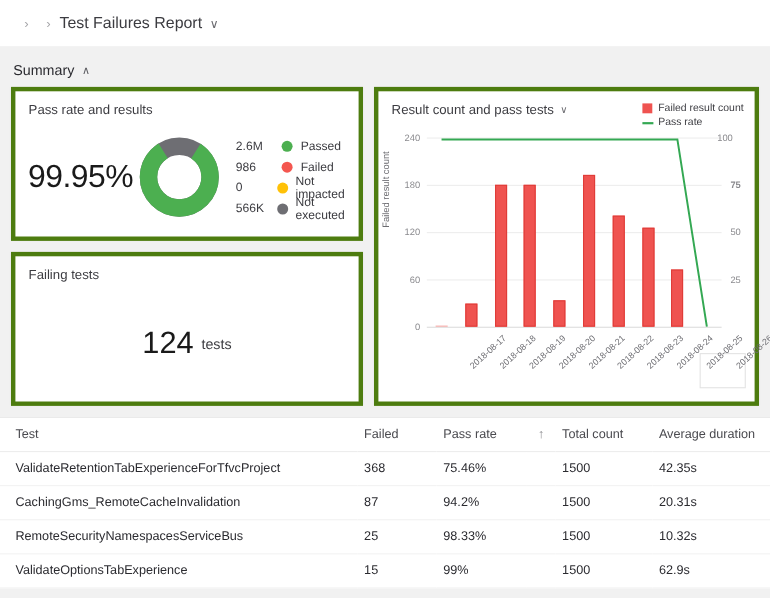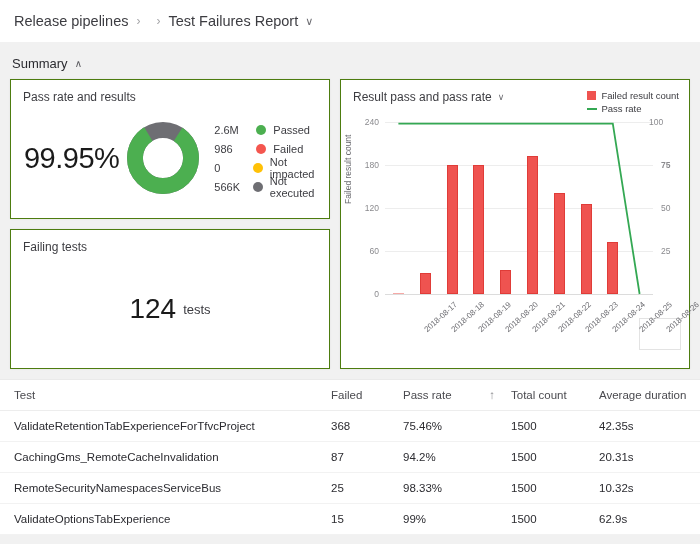--- a/index.html
+++ b/index.html
@@ -38,21 +38,21 @@
     display:flex;
     padding:0 10px;
     gap:10px;
     align-items:flex-start;
   }
   .col-left{ width:320px; display:flex; flex-direction:column; gap:10px; }
   .col-right{ flex:1; }
 
   .card{
     background:#ffffff;
-    border:1px solid #4d7c0f;
+    border:4px solid #4d7c0f;
     box-shadow:0 0 2px rgba(0,0,0,.07);
   }
   .card-title{
     font-size:12px; color:#3c3c41;
     padding:10px 12px 0 12px;
   }
   .card-title.withcaret{ display:flex; align-items:center; }
   .card-title .chev{ margin-left:6px; font-size:9px; color:#6b6b70; }
 
   
@@ -142,21 +142,20 @@
   th.c-pass, td.c-pass{ width:82px; }
   th.c-sort{ width:26px; color:#8a8a8e; text-align:center; }
   td.c-sort{ width:26px; }
   th.c-total, td.c-total{ width:88px; }
   th.c-dur, td.c-dur{ width:auto; }
 </style>
 </head>
 <body>
 
 <div class="breadcrumb-bar">
-  <span class="bc-item link">Release pipelines</span>
   <span class="bc-sep">›</span>
   <span class="bc-sep">›</span>
   <span class="bc-item">Test Failures Report</span>
   <span class="bc-caret">∨</span>
 </div>
 
 <div class="page-bg">
 
   <div class="section-head">
     <span class="txt">Summary</span>
@@ -208,21 +207,21 @@
           <span class="ft-num">124</span>
           <span class="ft-unit">tests</span>
         </div>
       </div>
     </div>
 
     <div class="col-right">
       <div class="card chart-card">
 
         <div class="card-title withcaret">
-          <span>Result pass and pass rate</span>
+          <span>Result count and pass tests</span>
           <span class="chev">∨</span>
         </div>
 
         <div class="chart-legend">
           <div class="cl-row">
             <span class="cl-sw" style="background:#ef5350"></span>
             <span>Failed result count</span>
           </div>
           <div class="cl-row">
             <span class="cl-line" style="background:#34a853"></span>

